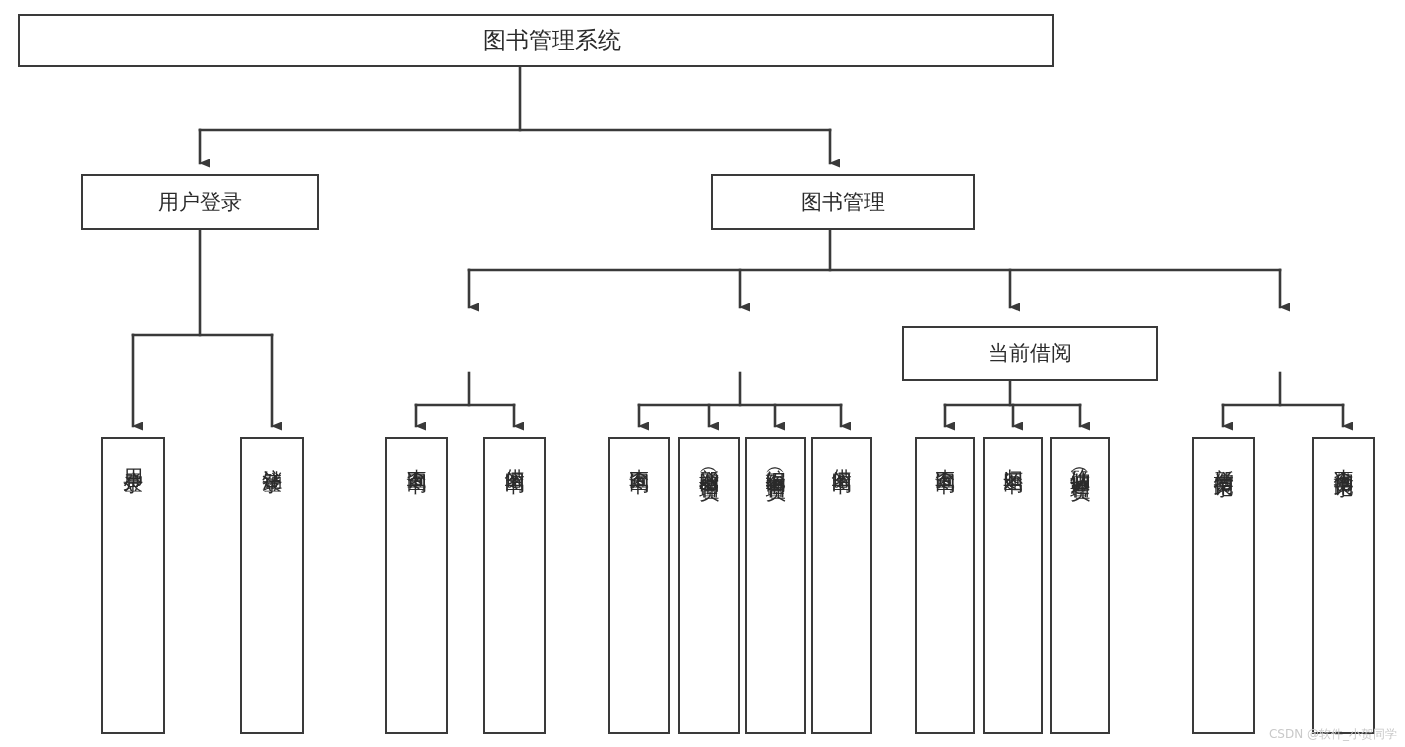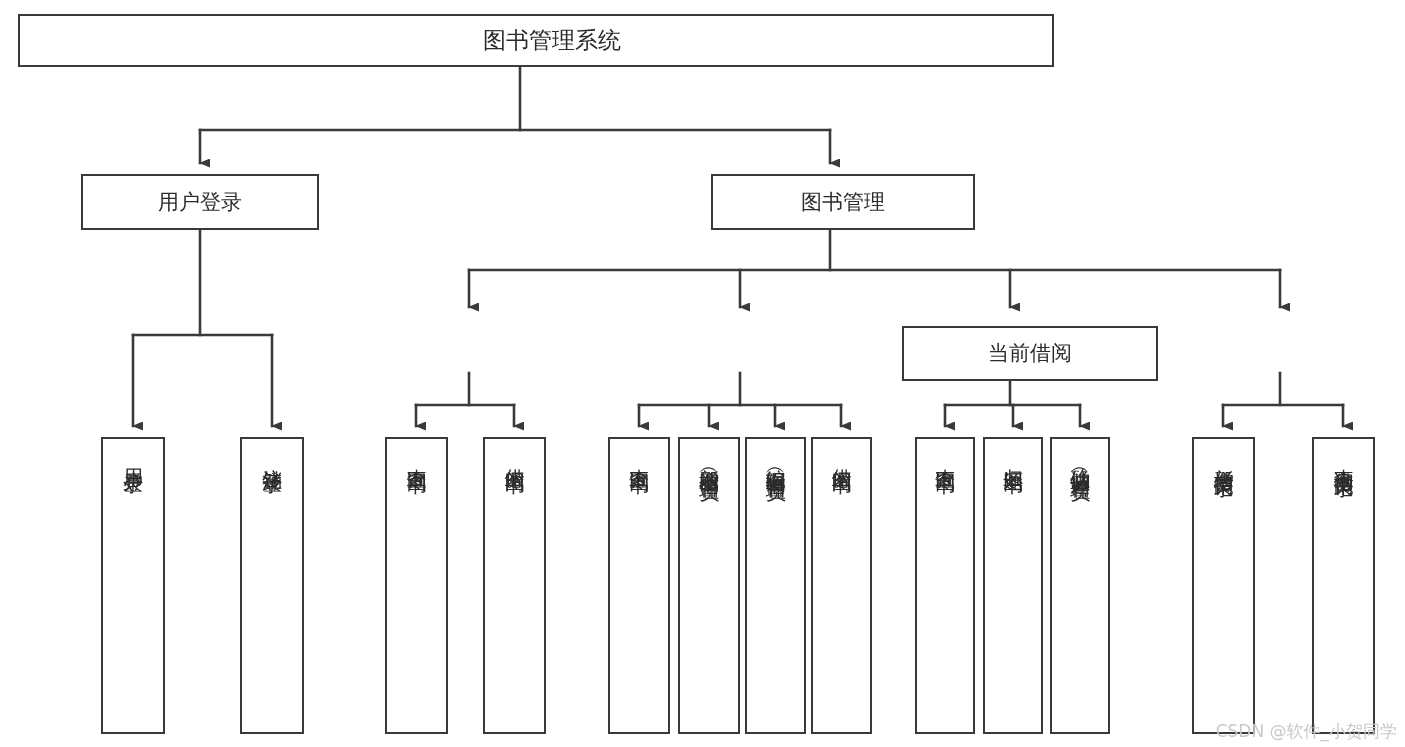--- a/index.html
+++ b/index.html
@@ -59,21 +59,21 @@
     text-align: left;
   }
   .lvl-root .node-label { font-size: 23px; }
   .lvl-2 .node-label { font-size: 21px; }
   .lvl-3 .node-label { font-size: 21px; }
   .lvl-4 .node-label { font-size: 20px; }
   #watermark {
     position: absolute;
     right: 8px;
     bottom: 4px;
-    font-size: 17px;
+    font-size: 12px;
     color: #c9c9c9;
     white-space: nowrap;
     user-select: none;
   }
 </style>
 </head>
 <body>
 
 <div id="diagram-root">
 

